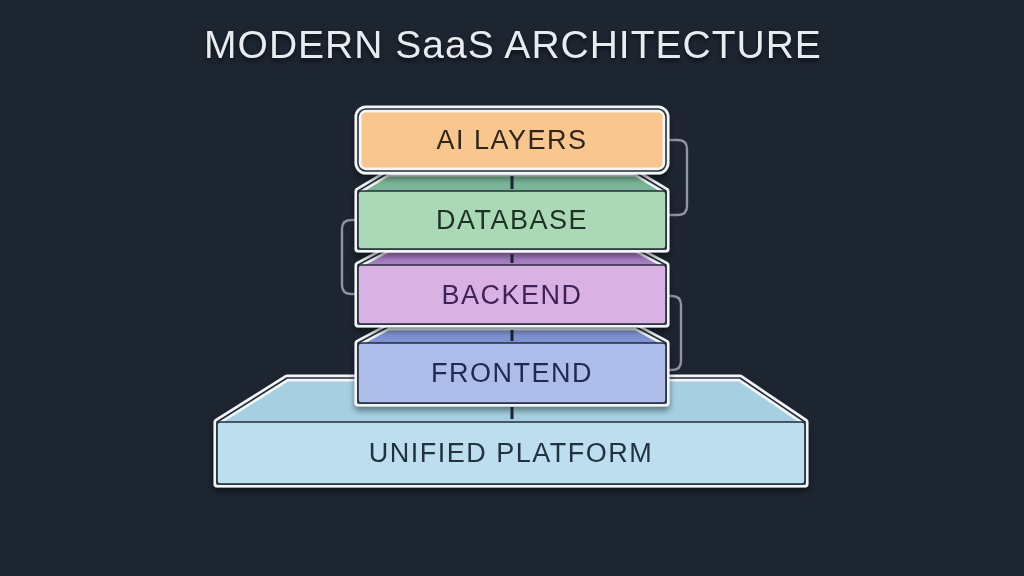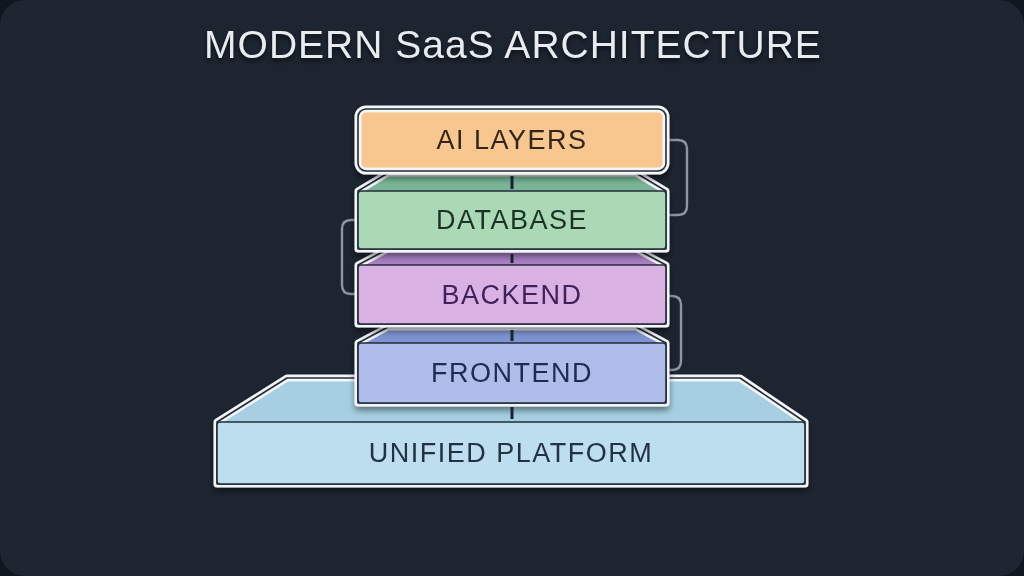--- a/index.html
+++ b/index.html
@@ -2,21 +2,20 @@
 <html><head>
 <meta charset="utf-8">
 <style>
   html, body { margin: 0; padding: 0; }
   body { background: #10161f; font-family: "Liberation Sans", sans-serif; }
   .stage {
     position: relative;
     width: 1024px; height: 576px;
     overflow: hidden;
     background: #1d2531;
-    border-radius: 25px;
   }
   svg { display: block; width: 1024px; height: 576px; }
 
   .title {
     font-family: "Liberation Sans", sans-serif;
     font-size: 39px;
     font-weight: 500;
     letter-spacing: 1px;
     text-anchor: middle;
     filter: drop-shadow(0 3px 2px rgba(0,0,0,0.55));

